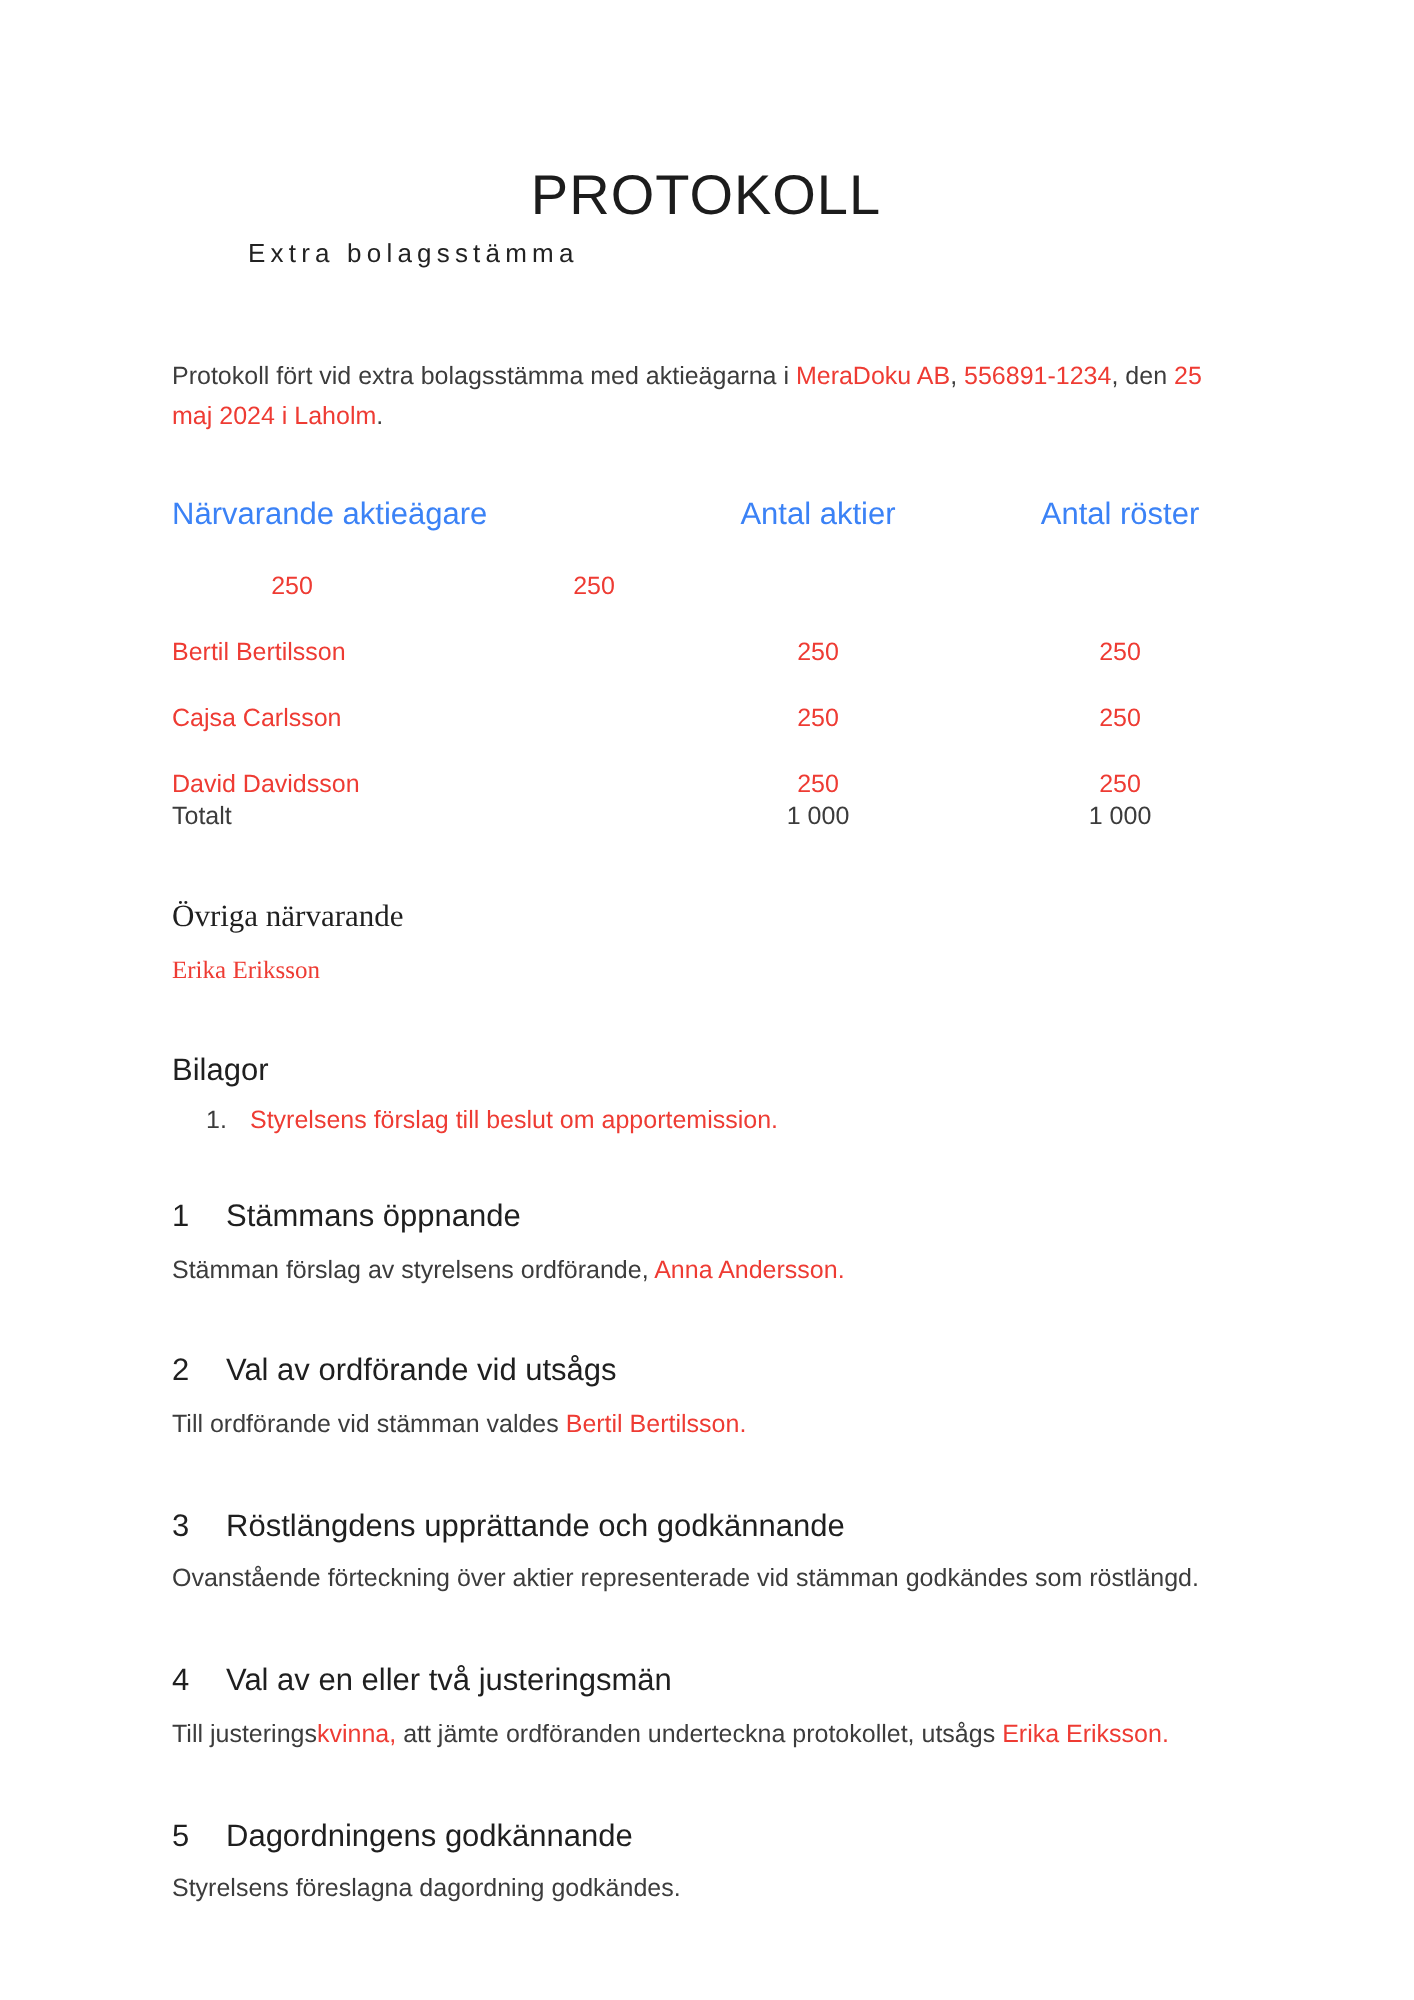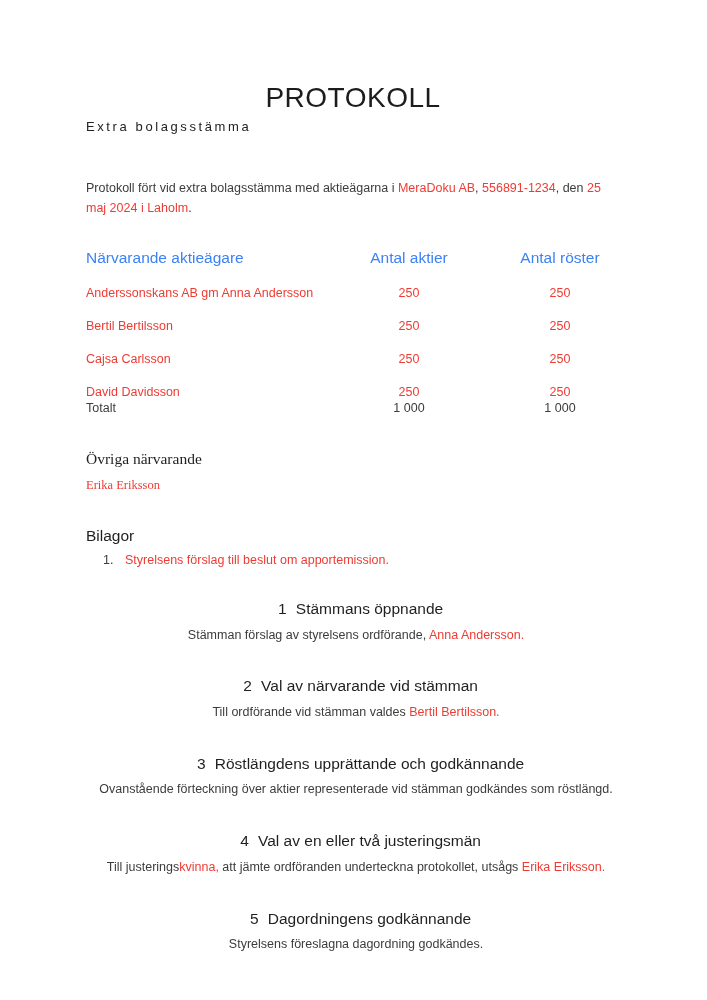--- a/index.html
+++ b/index.html
@@ -14,21 +14,21 @@
   .page { position:relative; width:707px; height:1000px; padding:0 87px 0 86px; }
   .red { color:var(--red,#ee3b33); }
 
   .doc-title {
     margin-top:82px;
     font-size:28px; font-weight:400; letter-spacing:0.5px;
     color:#1c1c1c; line-height:1.15;text-align:center;
   }
   .doc-subtitle {
     margin-top:5px;
-    font-size:13px; letter-spacing:2.6px; color:#222222;
+    font-size:13px; letter-spacing:2.6px; color:#222222;margin-left:38px;
   }
   .intro {
     margin-top:45px; width:534px;
     font-size:12.5px; line-height:1.55; color:#3c3c3c;
   }
 
   
   .ptable { margin-top:31px; width:534px; }
   .trow { display:flex; align-items:baseline; }
   .trow .c-name  { width:263px; text-align:left; }
@@ -40,21 +40,21 @@
   .total-row { margin-top:2px; font-size:12.5px; color:#3c3c3c; }
 
   .sec-heading { font-size:15.5px; color:#1f1f1f; line-height:1.2; }
   .others { margin-top:35px;font-family:Liberation Serif, serif; }
   .others-name { margin-top:9px; font-size:12.5px; }
 
   .attachments { margin-top:34px; }
   .attach-item { margin-top:8px; font-size:12.5px; }
   .attach-num { display:inline-block; margin-left:17px; width:22px; color:#3c3c3c; }
 
-  .section { margin-top:33px; width:540px;text-align:center; }
+  .section { margin-top:33px; width:540px; }
   .section .num { display:inline-block; width:27px; }
   .section .body { margin-top:7px; font-size:12.5px; line-height:1.5; color:#3c3c3c; }
 </style>
 </head>
 <body>
 
 <div class="page">
 
   <h1 class="doc-title">PROTOKOLL</h1>
   <div class="doc-subtitle">Extra bolagsstämma</div>
@@ -63,21 +63,20 @@
 
   <div class="ptable">
     <div class="trow thead">
       <span class="c-name">Närvarande aktieägare</span>
       <span class="c-shares">Antal aktier</span>
       <span class="c-gap"></span>
       <span class="c-votes">Antal röster</span>
     </div>
 
     <div class="trow tbody-row">
-      <span class="c-name red">Anderssonskans AB gm Anna Andersson</span>
       <span class="c-shares red">250</span>
       <span class="c-gap"></span>
       <span class="c-votes red">250</span>
     </div>
     <div class="trow tbody-row">
       <span class="c-name red">Bertil Bertilsson</span>
       <span class="c-shares red">250</span>
       <span class="c-gap"></span>
       <span class="c-votes red">250</span>
     </div>
@@ -111,21 +110,21 @@
     <div class="sec-heading">Bilagor</div>
     <div class="attach-item"><span class="attach-num">1.</span><span class="red">Styrelsens förslag till beslut om apportemission.</span></div>
   </div>
 
   <div class="section">
     <div class="sec-heading"><span class="num">1</span><span>Stämmans öppnande</span></div>
     <p class="body"><span>Stämman förslag av styrelsens ordförande, </span><span class="red">Anna Andersson.</span></p>
   </div>
 
   <div class="section">
-    <div class="sec-heading"><span class="num">2</span><span>Val av närvarande vid stämman</span></div>
+    <div class="sec-heading"><span class="num">2</span><span>Val av ordförande vid utsågs</span></div>
     <p class="body"><span>Till ordförande vid stämman valdes </span><span class="red">Bertil Bertilsson.</span></p>
   </div>
 
   <div class="section">
     <div class="sec-heading"><span class="num">3</span><span>Röstlängdens upprättande och godkännande</span></div>
     <p class="body"><span>Ovanstående förteckning över aktier representerade vid stämman godkändes som röstlängd.</span></p>
   </div>
 
   <div class="section">
     <div class="sec-heading"><span class="num">4</span><span>Val av en eller två justeringsmän</span></div>

